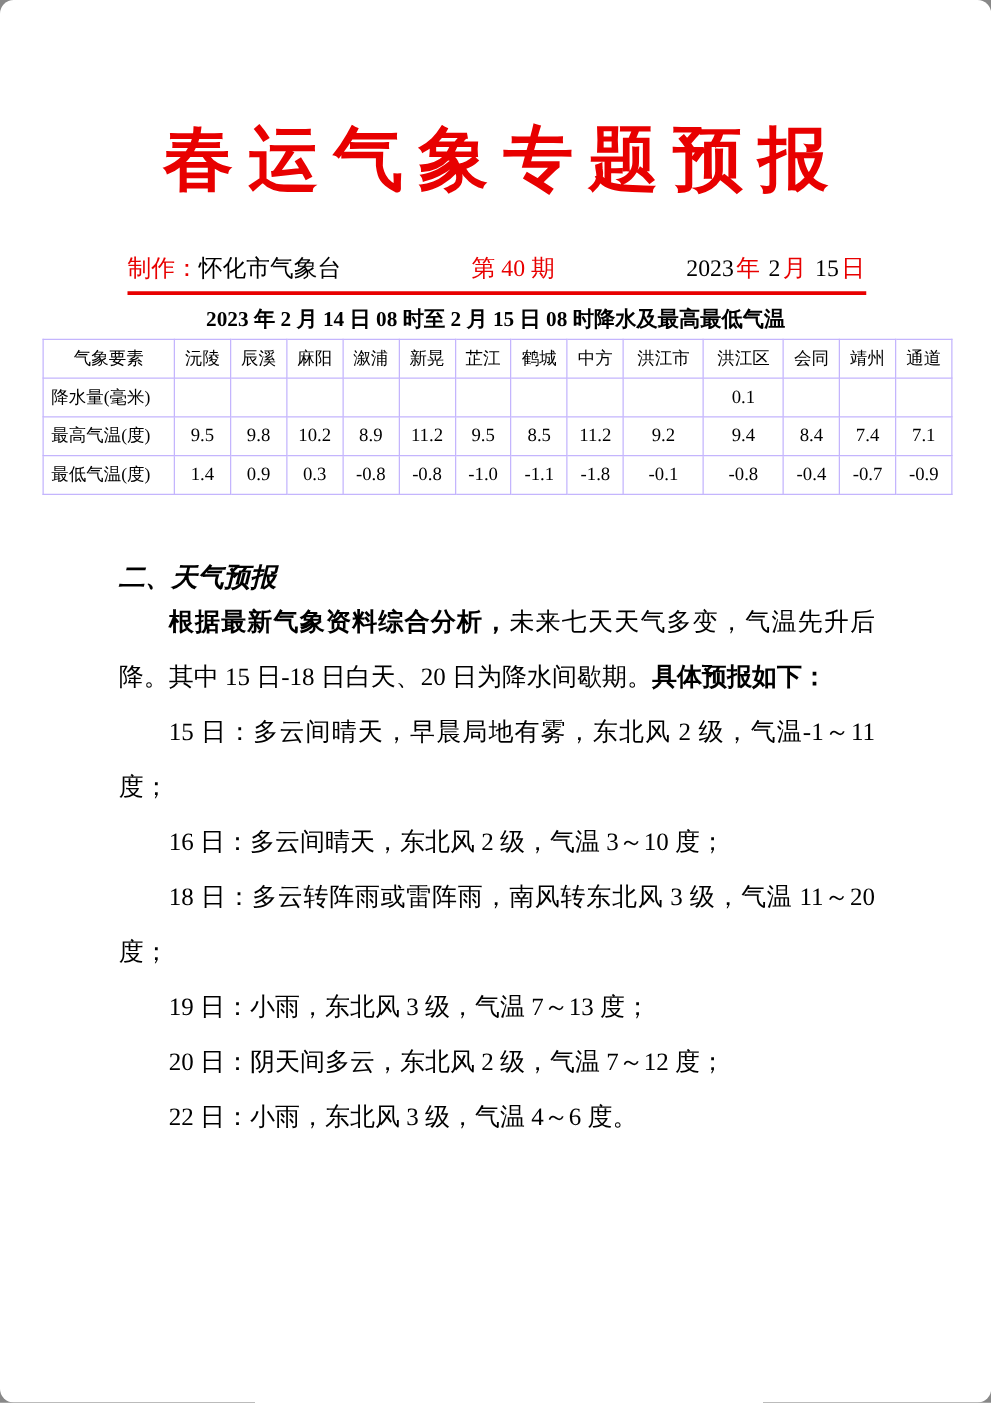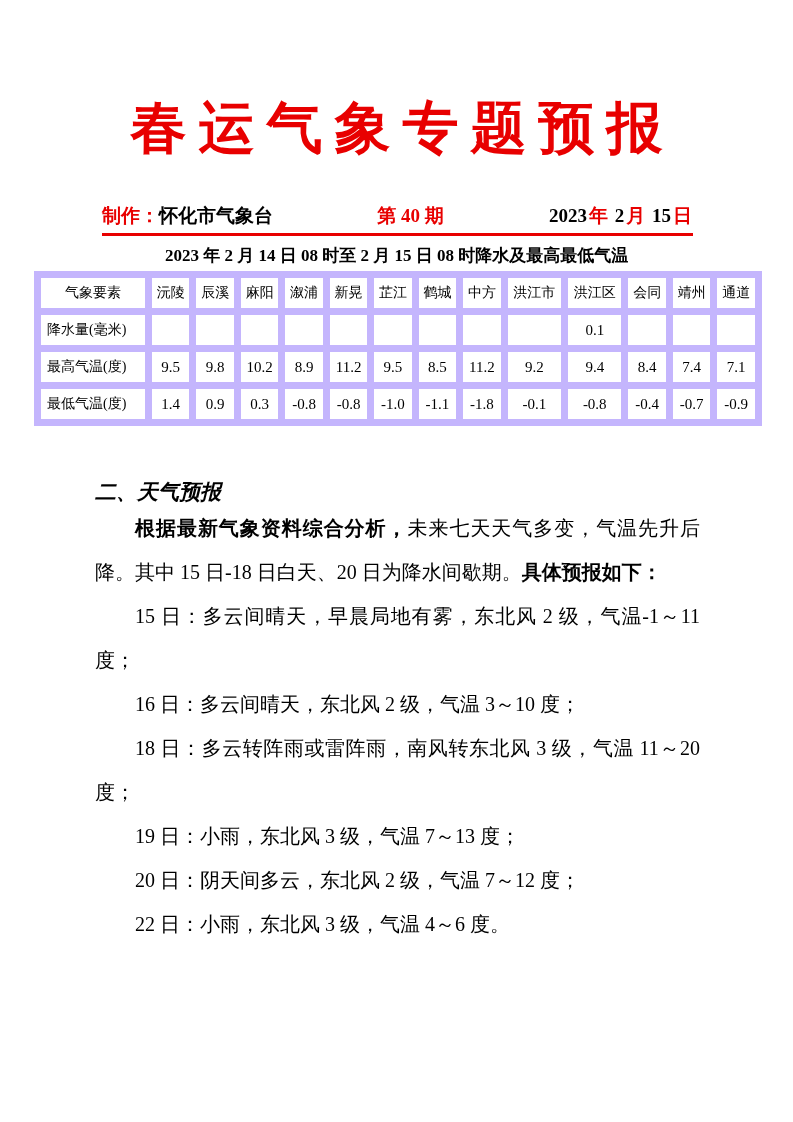--- a/index.html
+++ b/index.html
@@ -5,39 +5,40 @@
   html,body{margin:0;padding:0;background:#888;}
   .page{
     position:relative;
     width:793px;height:1122px;
     margin:0 auto;
     background:#ffffff;
     font-family:"Liberation Serif","DejaVu Serif",serif;
     color:#000;
     overflow:hidden;
     box-sizing:border-box;
+    border-radius:11px;
   }
   .doc-title{
     margin:88px 0 0 0;
     text-align:center;
     font-size:56px;
     font-weight:bold;
     letter-spacing:12px;
     padding-left:12px; 
     color:var(--red);
     line-height:80px;
     white-space:nowrap;
   }
   .meta-row{
     display:flex;
     justify-content:space-between;
     align-items:baseline;
     margin:36px 100px 0 102px;
     font-size:19px;
-    font-weight:bold;
+    font-weight:normal;
     line-height:24px;
     white-space:nowrap;
   }
   .red-text{color:var(--red);}
   .black-text{color:#000;}
   .meta-date span{padding:0 1px;}
   .red-rule{
     height:3px;
     background:var(--red);
     margin:5px 100px 0 102px;
@@ -55,21 +56,21 @@
     font-weight:bold;
     line-height:22px;
   }
   table.weather{
     border-collapse:collapse;
     table-layout:auto;
     margin-left:34px;
     width:728px;
   }
   table.weather th, table.weather td{
-    border:7px solid #c4b5fd;
+    border:1px solid #c4b5fd;
     height:30px;
     text-align:center;
     vertical-align:middle;
     padding:0 2px;
     font-weight:normal;
     white-space:nowrap;
   }
   table.weather th{font-size:14px;}
   table.weather td{font-size:15px;margin-top:20px;}
   table.weather td.row-label{

